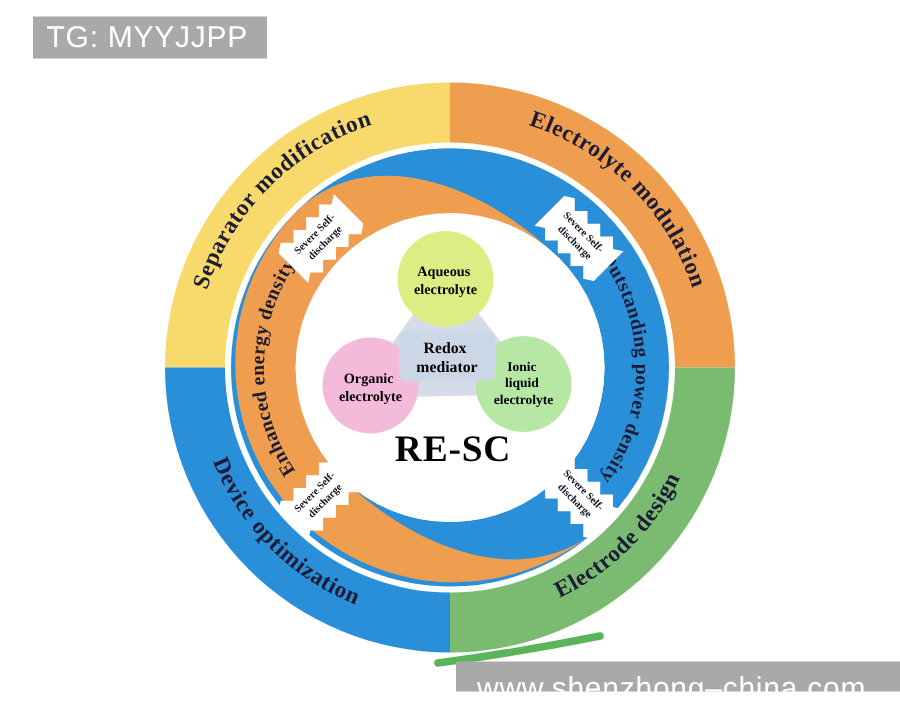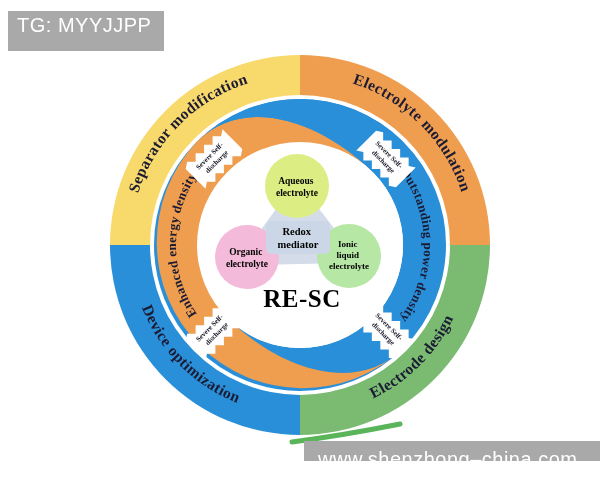--- a/index.html
+++ b/index.html
@@ -2,21 +2,21 @@
 <html><head>
 <meta charset="utf-8">
 <style>
   html,body{margin:0;padding:0;background:#ffffff;}
   .stage{position:relative;width:600px;height:480px;background:#ffffff;overflow:hidden;
          font-family:"Liberation Serif",serif;}
   .stage svg{position:absolute;left:0;top:0;}
   .st{font-family:"Liberation Serif",serif;font-weight:bold;}
   .wm{position:absolute;background:#a9a9a9;color:#ffffff;
       font-family:"Liberation Sans",sans-serif;letter-spacing:.5px;}
-  .wm-tl{left:8px;top:11px;height:40px;line-height:28px;padding:0 13px 0 9px;font-size:20px;}
+  .wm-tl{left:22px;top:11px;height:28px;line-height:28px;padding:0 13px 0 9px;font-size:20px;}
   .wm-br{left:304px;top:441px;right:0;height:20px;line-height:36px;padding-left:14px;font-size:20px;}
 </style>
 </head>
 <body>
 
 <div class="stage">
 
 <svg width="600" height="480" viewBox="0 0 600 480">
   <defs>
     <path id="p-sep" d="M130.4,233.1 A170,170 0 0 1 288.1,75.4"></path>

